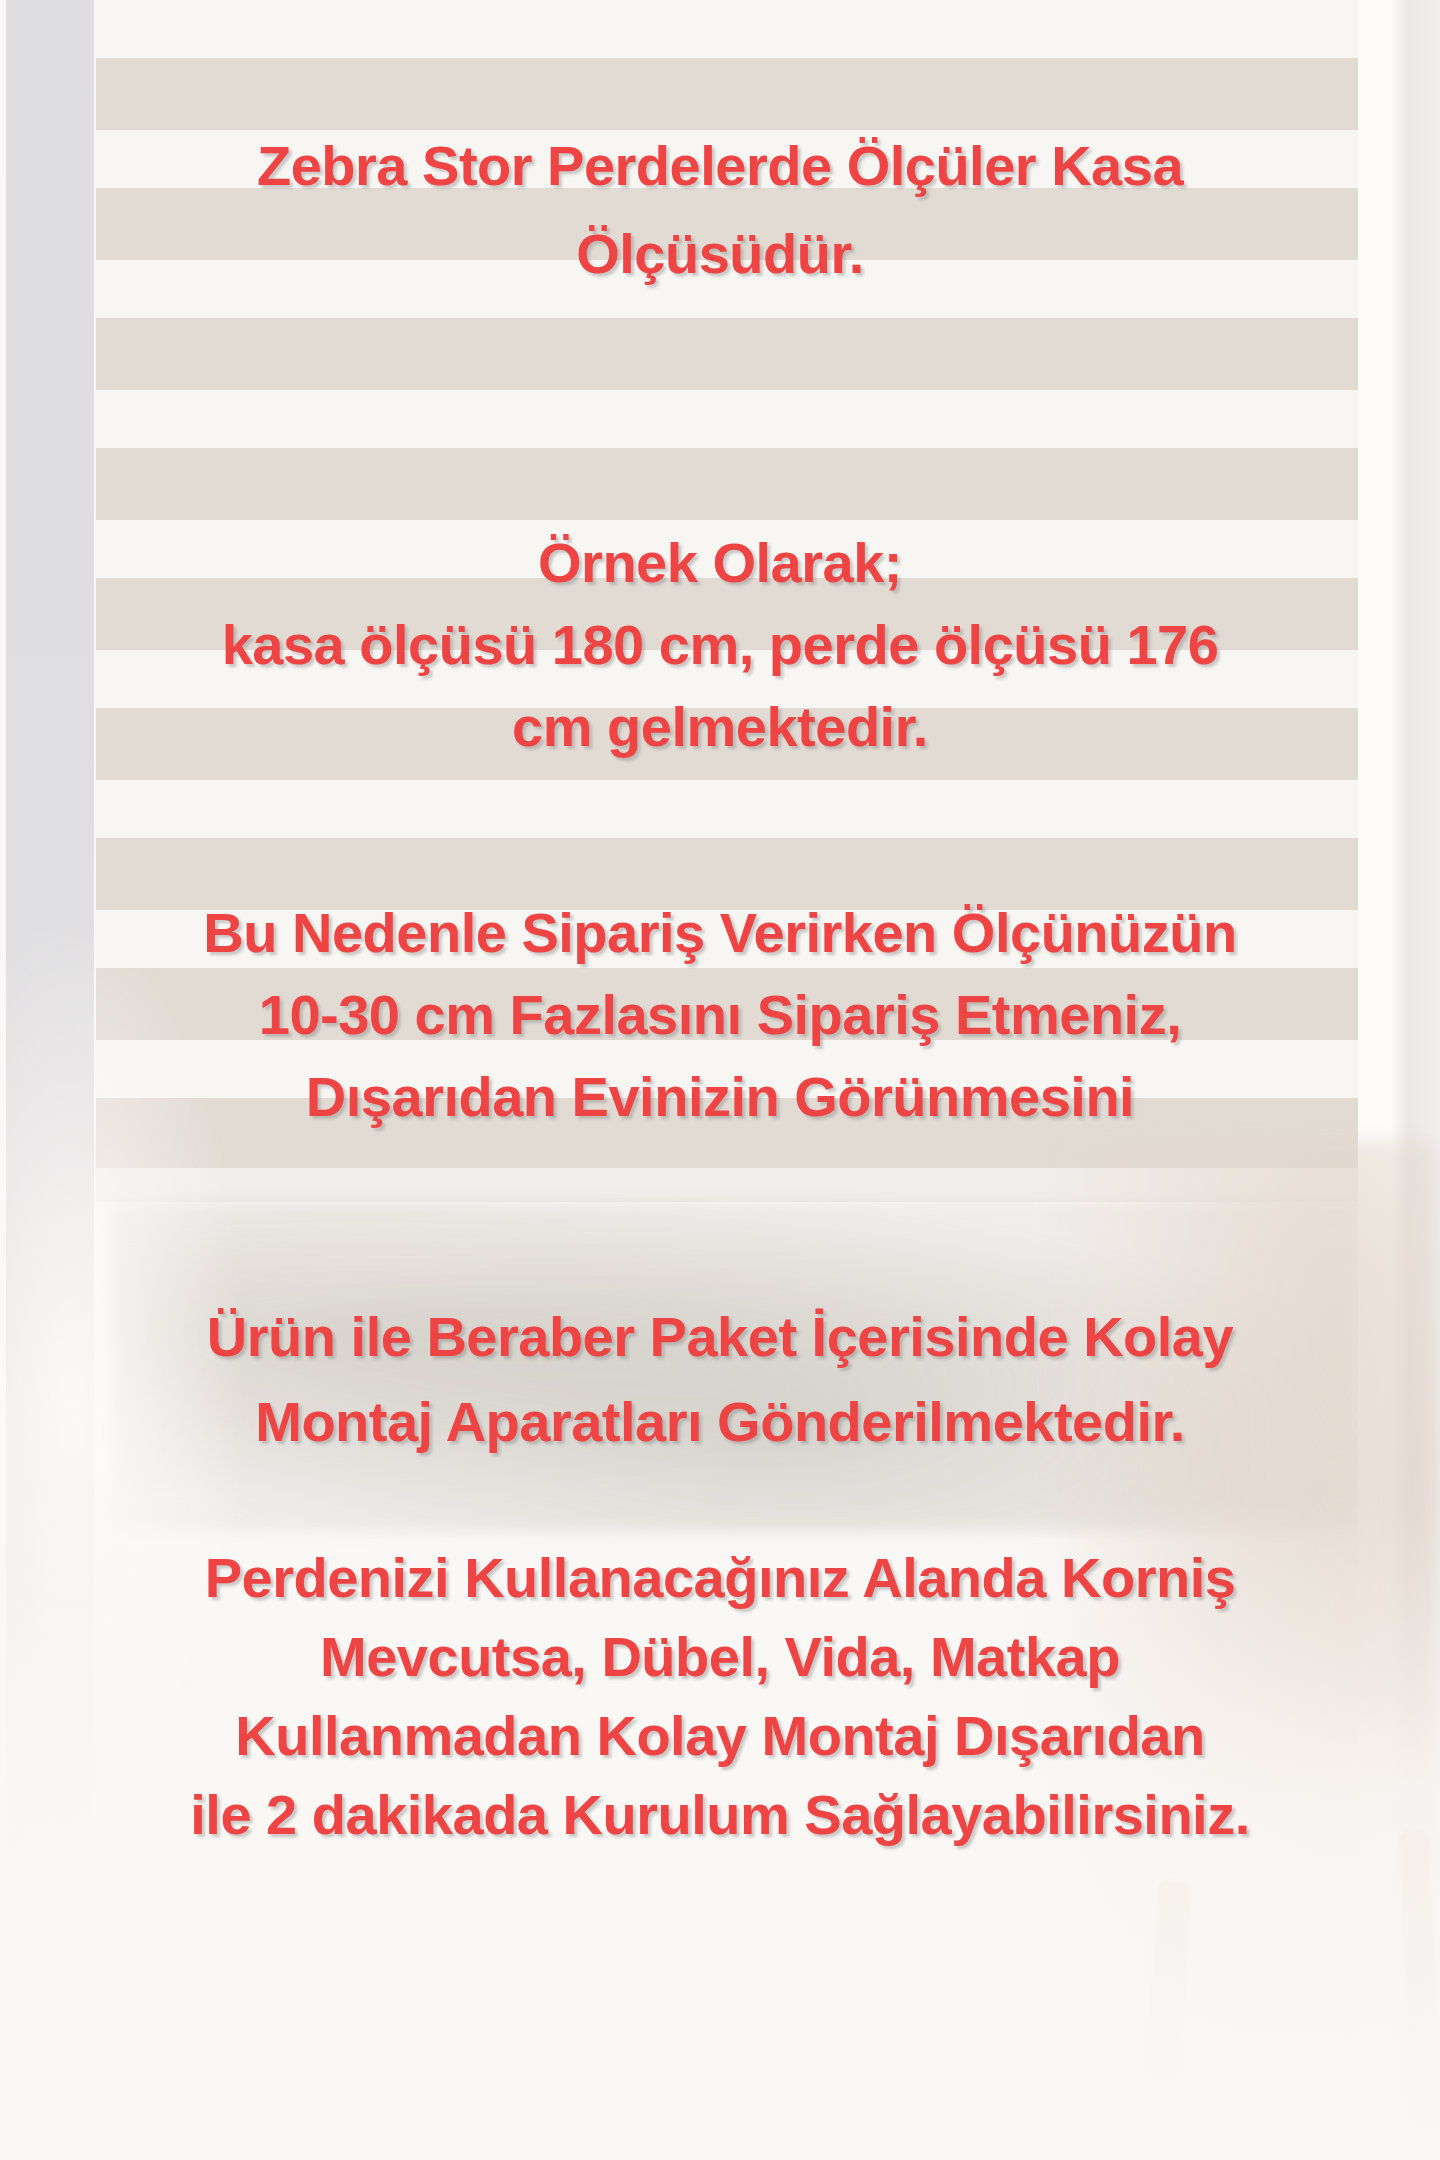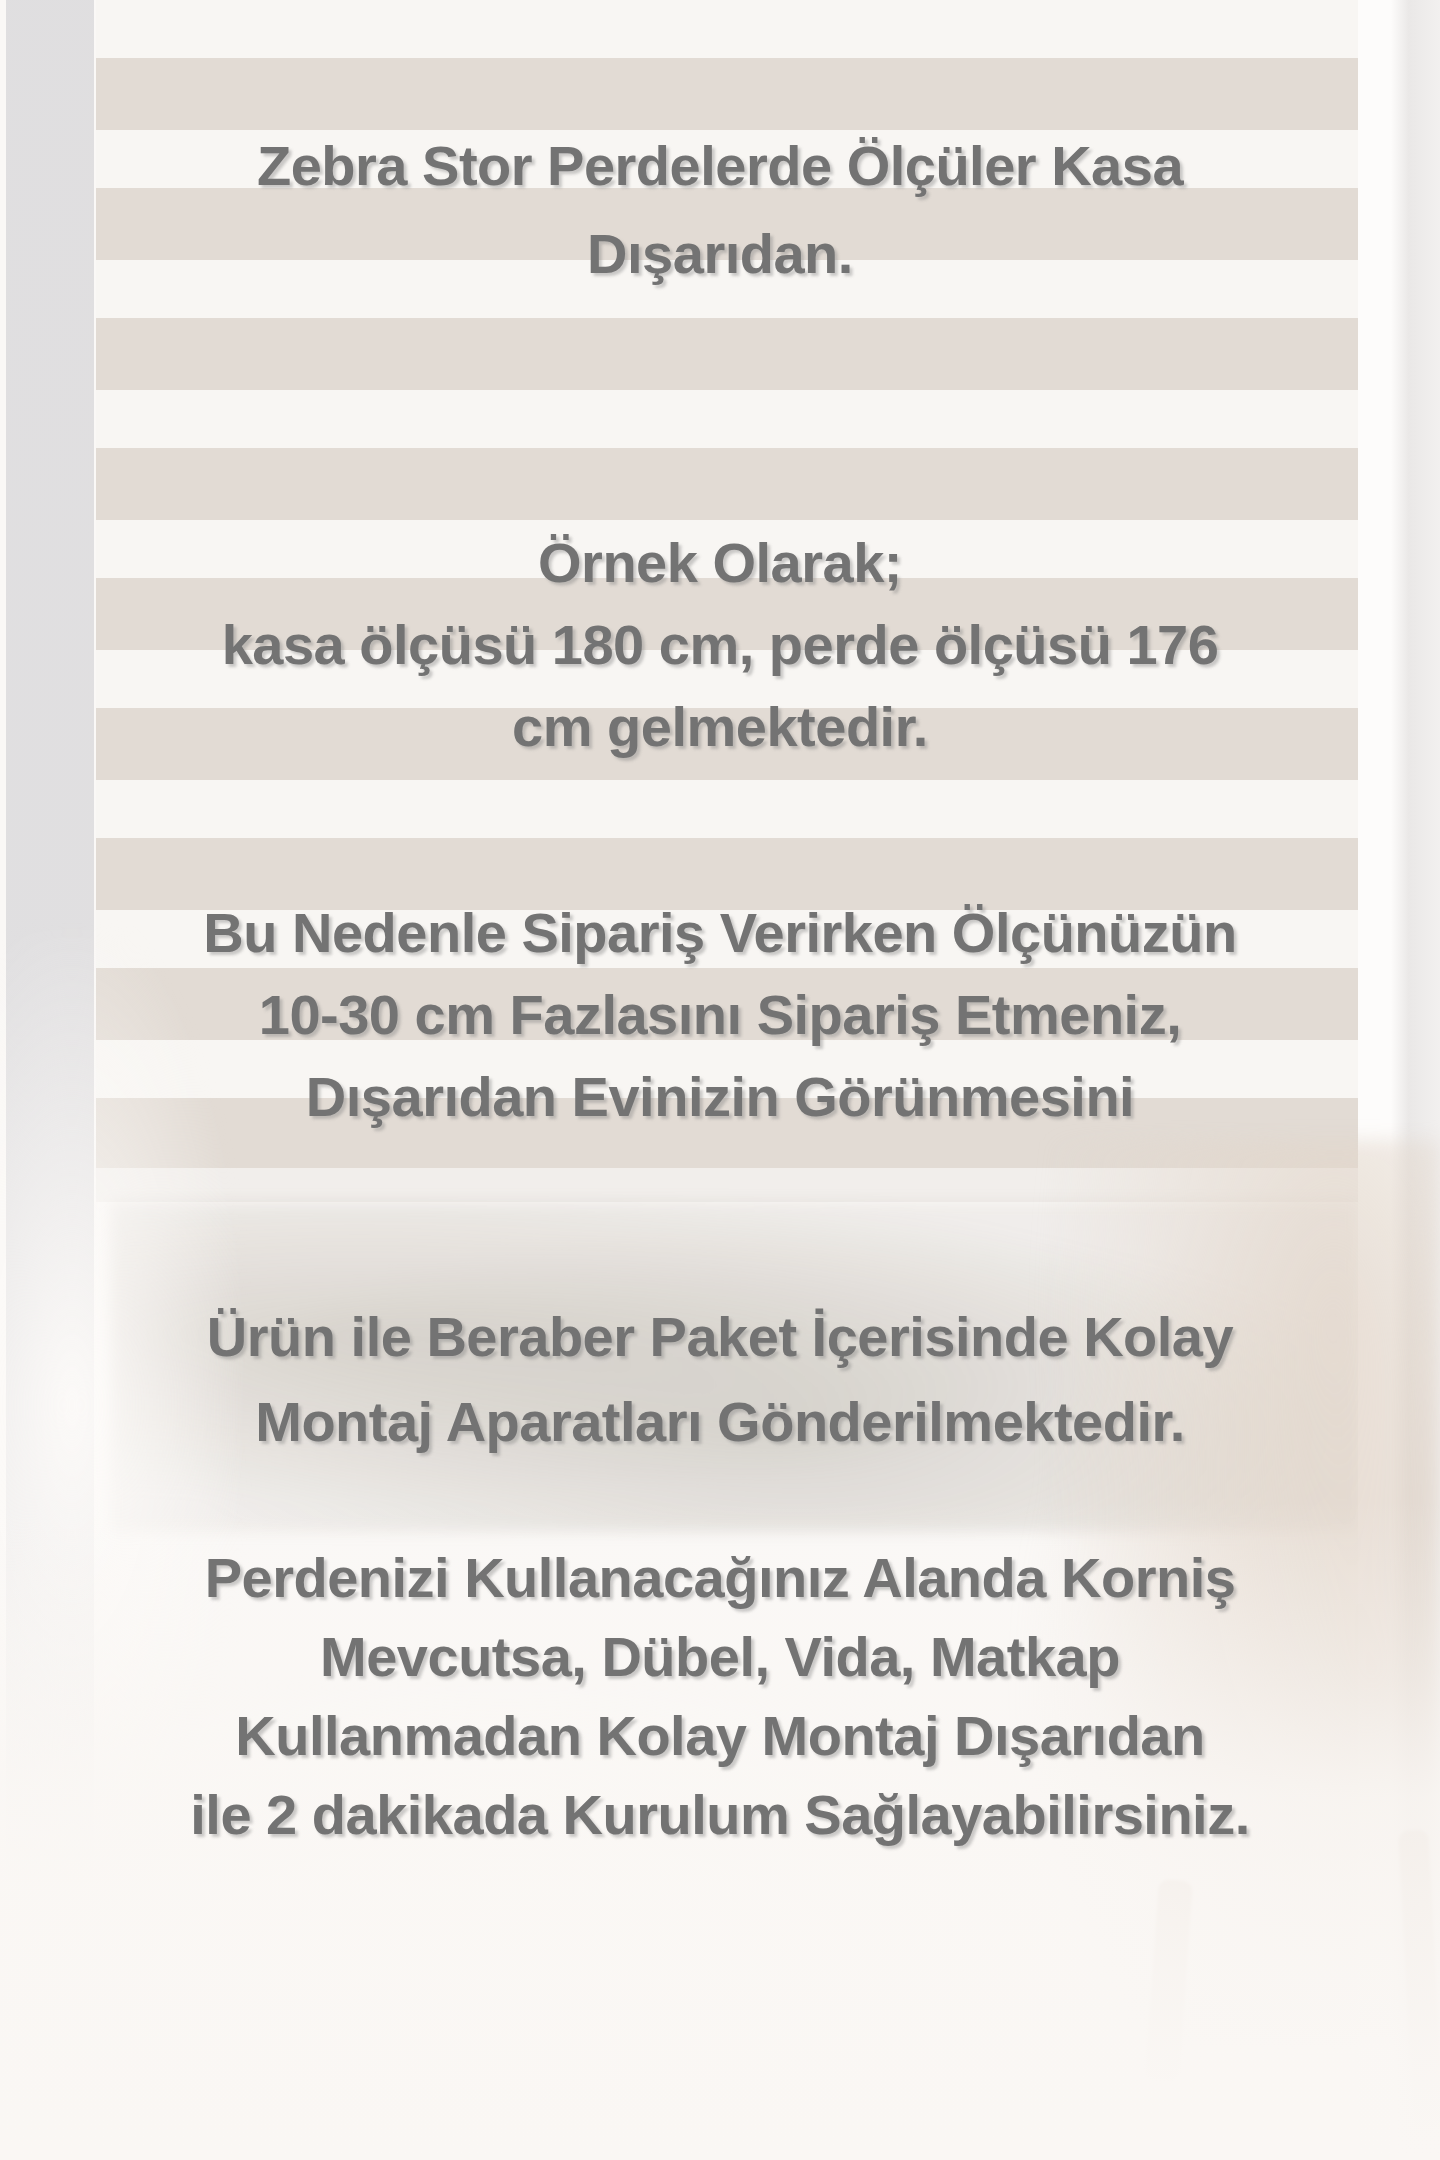--- a/index.html
+++ b/index.html
@@ -74,21 +74,21 @@
     filter: blur(5px);
   }
   .floor-wash {
     position: absolute; left: 0; top: 1500px; width: 1440px; height: 660px;
     background: linear-gradient(to bottom, rgba(250,248,246,0) 0%, rgba(250,247,244,0.85) 45%, #faf7f4 100%);
   }
   
   .para {
     position: absolute; left: 70px; width: 1300px;
     text-align: center;
-    color: #737373;
+    color: #ef4444;
     font-weight: bold;
     font-size: 56px;
     letter-spacing: -0.5px;
     text-shadow: 3px 3px 3px rgba(130,130,130,0.40);
   }
   .para .line { white-space: nowrap; }
   #para-measure  { top: 122px;  line-height: 88px; }
   #para-shorter  { top: 359px;  line-height: 88px; }
   #para-example  { top: 522px;  line-height: 82px; }
   #para-advice   { top: 892px;  line-height: 82px; }
@@ -109,21 +109,21 @@
     <div class="armchair"></div>
     <div class="armchair-leg-a"></div>
     <div class="armchair-leg-b"></div>
     <div class="fur-blanket"></div>
     <div class="fur-rug"></div>
     <div class="floor-wash"></div>
   </div>
 
   <div class="para" id="para-measure">
     <div class="line">Zebra Stor Perdelerde Ölçüler Kasa</div>
-    <div class="line">Dışarıdan.</div>
+    <div class="line">Ölçüsüdür.</div>
   </div>
 
 
   <div class="para" id="para-example">
     <div class="line">Örnek Olarak;</div>
     <div class="line">kasa ölçüsü 180 cm, perde ölçüsü 176</div>
     <div class="line">cm gelmektedir.</div>
   </div>
 
   <div class="para" id="para-advice">

